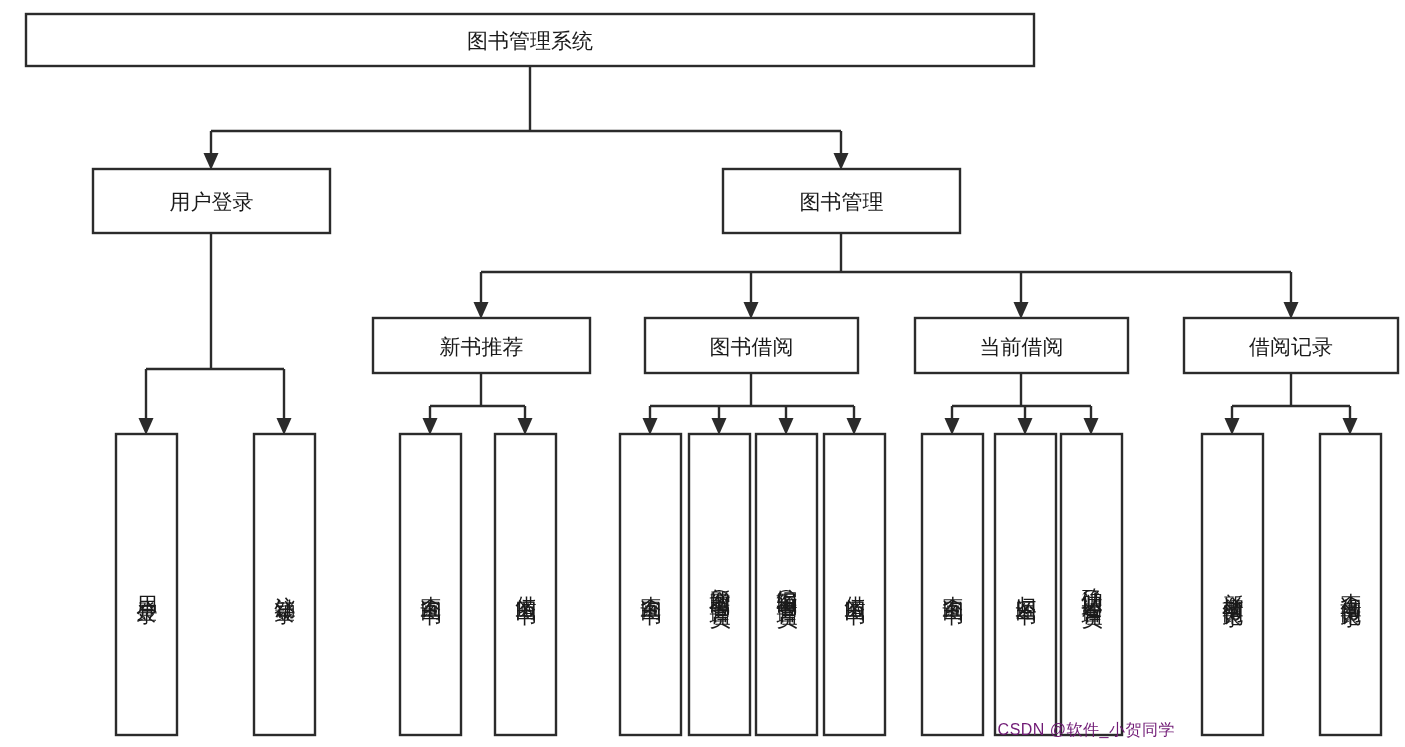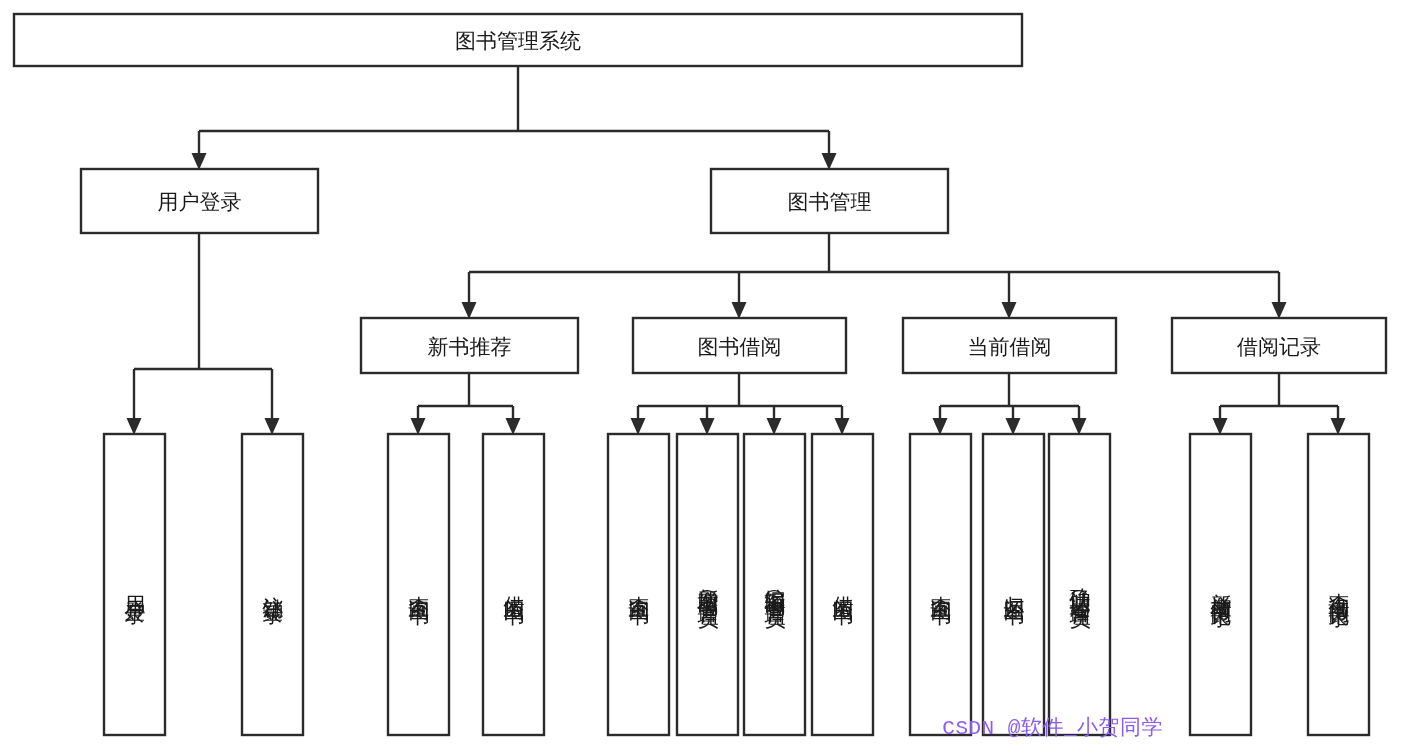--- a/index.html
+++ b/index.html
@@ -11,20 +11,21 @@
     width: 1405px;
     height: 747px;
     font-family: "DejaVu Sans", "Liberation Sans", sans-serif;
     overflow: hidden;
     position: relative;
   }
   #diagram-root {
     position: relative;
     width: 1171px;
     height: 747px;
+    margin-left: 12px;
   }
   svg#tree-svg {
     position: absolute;
     left: 0;
     top: 0;
     width: 1405px;
     height: 747px;
     display: block;
   }
   .node-box {
@@ -61,23 +62,23 @@
     display: flex;
     align-items: center;
     justify-content: center;
     white-space: nowrap;
     pointer-events: none;
   }
   #watermark {
     position: absolute;
     right: 8px;
     bottom: 6px;
-    font-family: Liberation Mono, monospace;
-    font-size: 21px;
-    color: #8b5cf6;
+    font-family: Liberation Sans, sans-serif;
+    font-size: 16px;
+    color: #701a75;
     letter-spacing: 0.5px;
     white-space: nowrap;
   }
 </style>
 </head>
 <body>
 
 <div id="diagram-root">
 
   <svg id="tree-svg" viewBox="0 0 1405 747">

